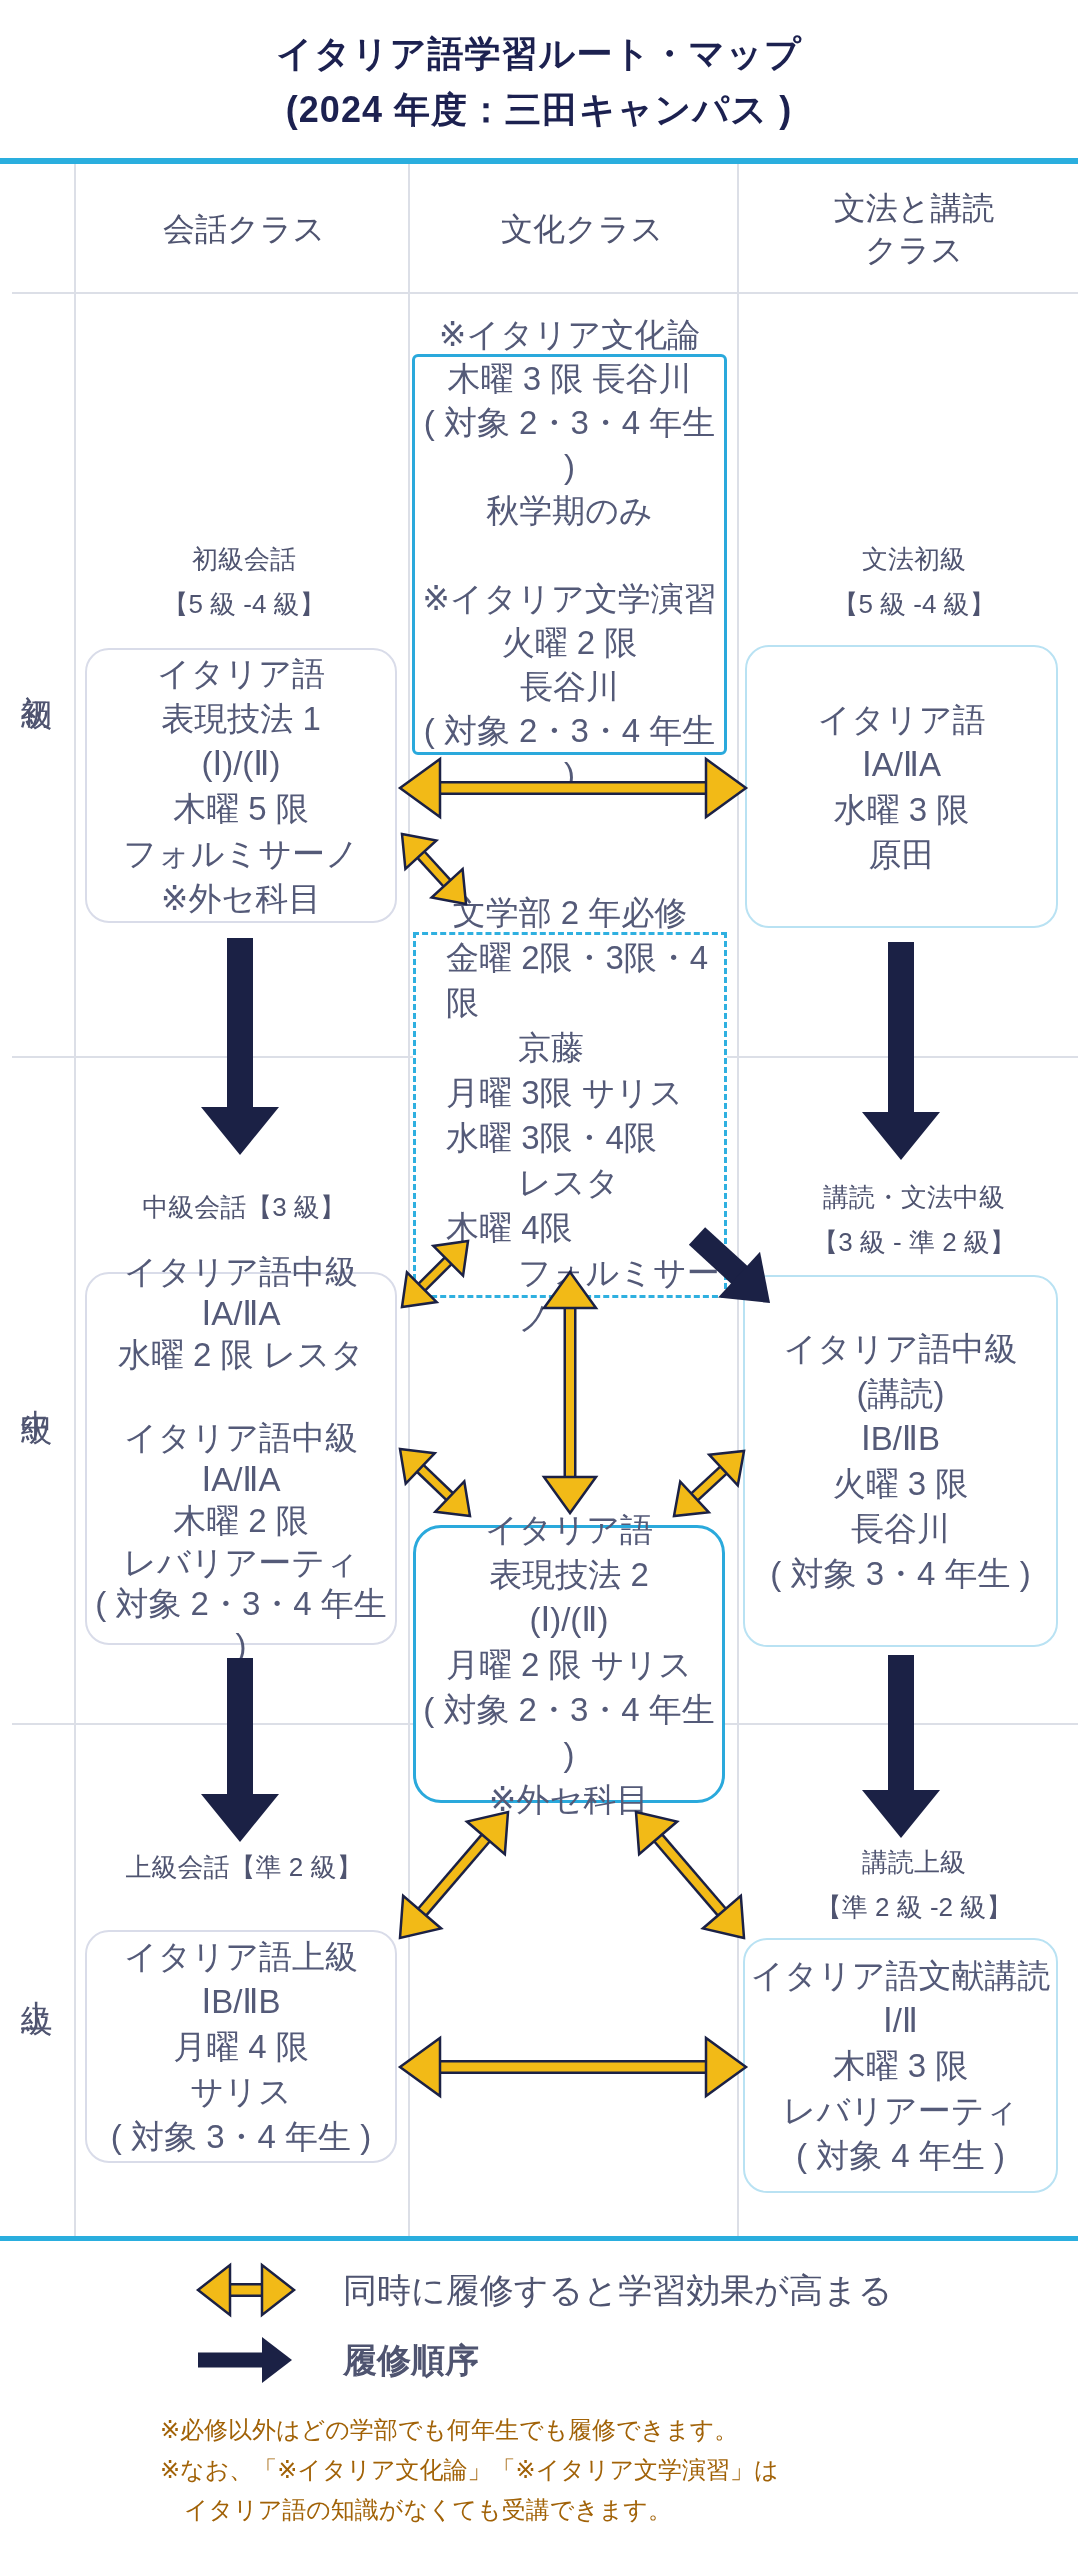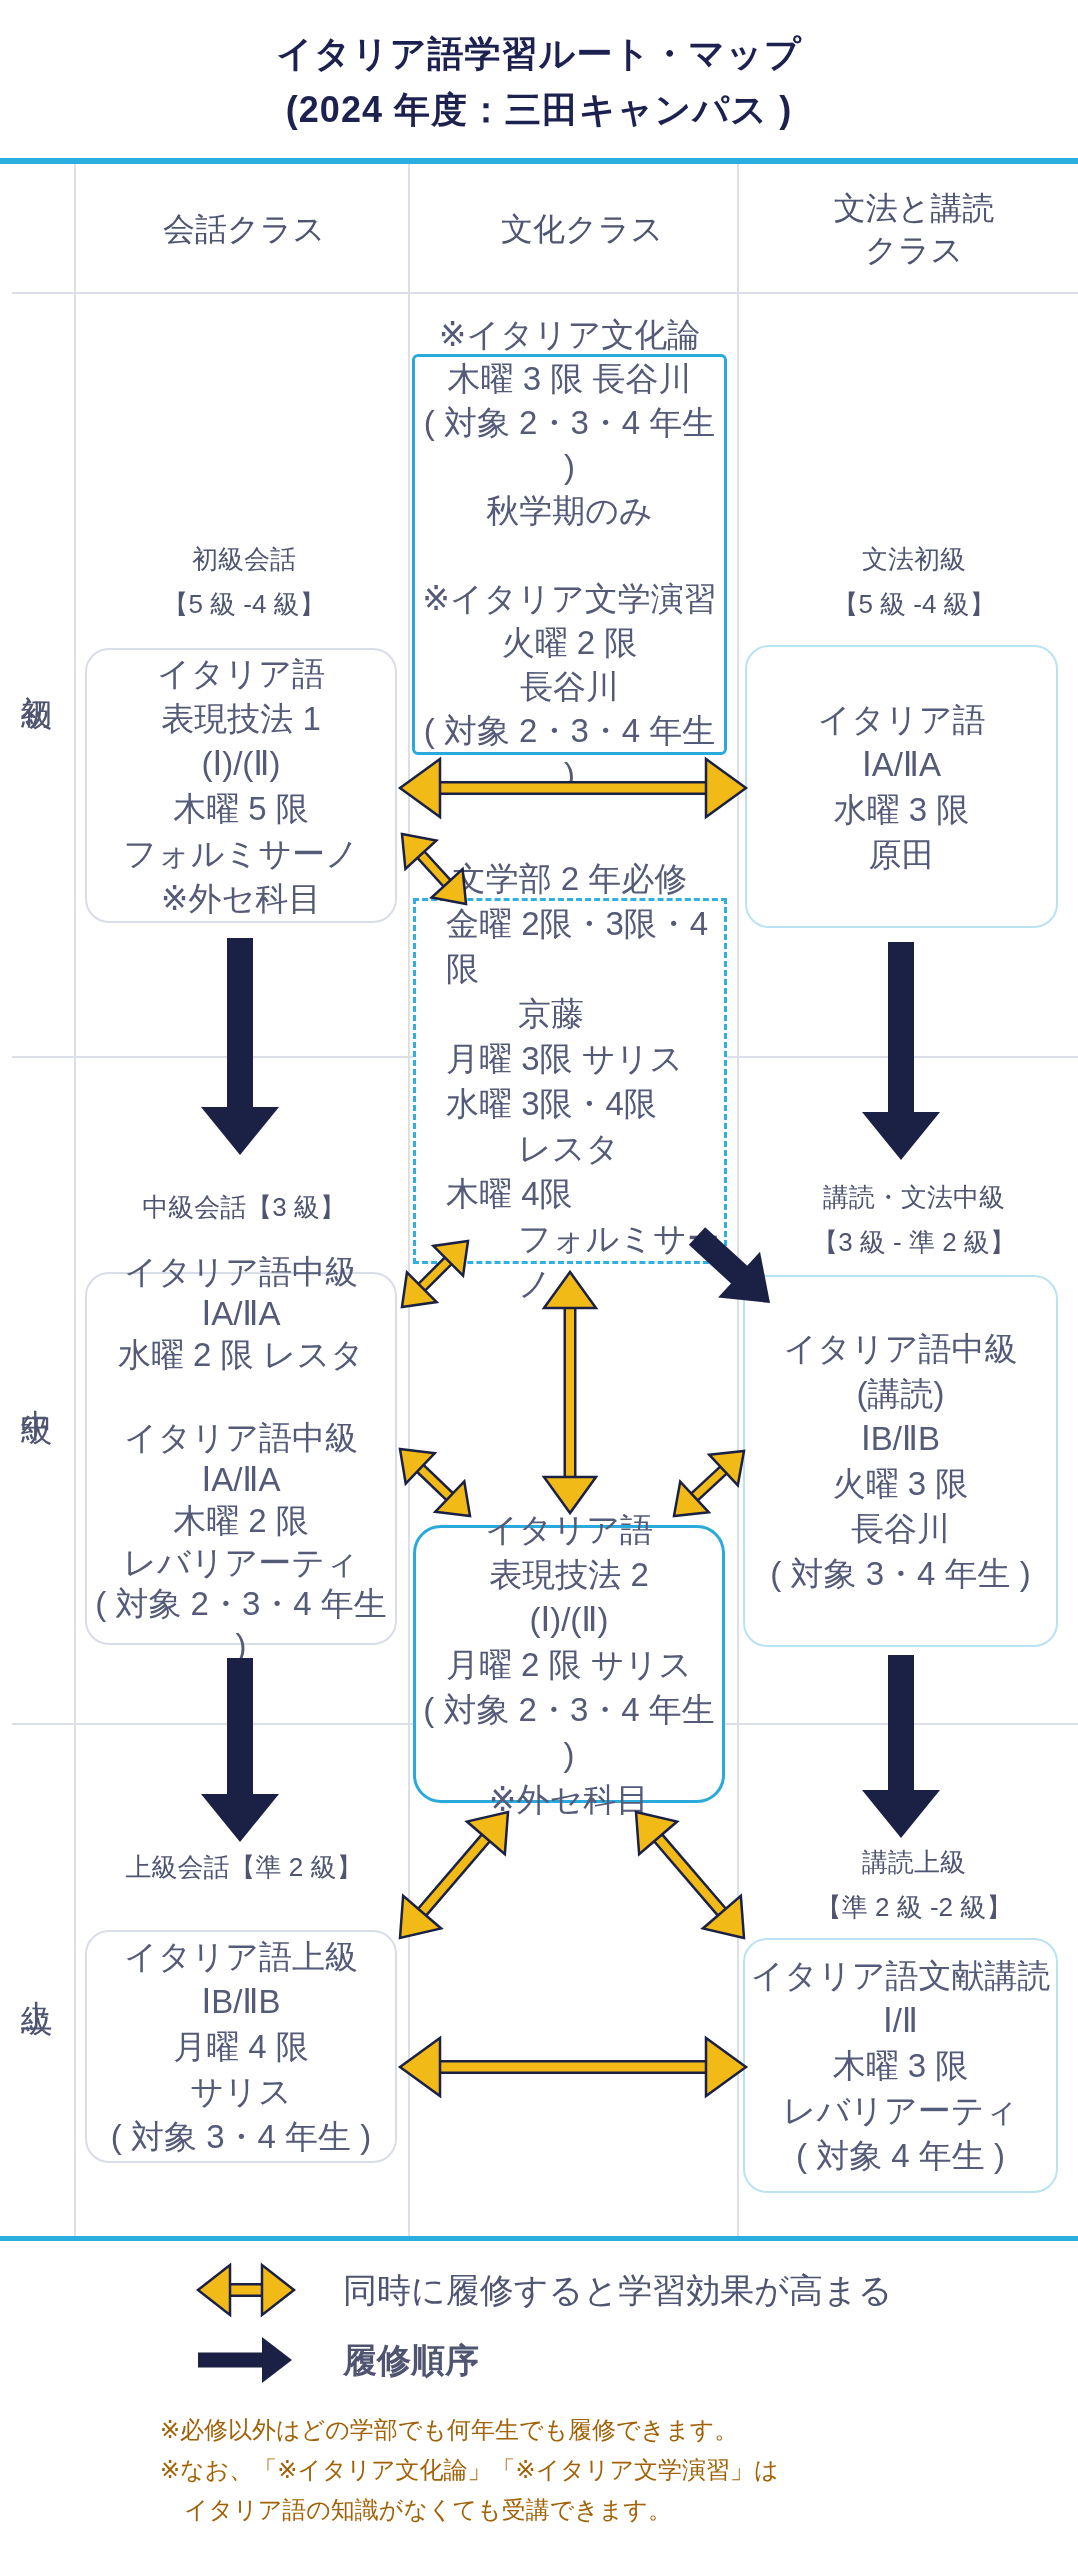--- a/index.html
+++ b/index.html
@@ -112,21 +112,21 @@
       <div class="ln">文法初級</div>
       <div class="ln">【5 級 -4 級】</div>
     </div>
   <div class="box lightcyan" style="left:745px;top:645px;width:313px;height:283px;">
       <div class="ln">イタリア語</div>
       <div class="ln">ⅠA/ⅡA</div>
       <div class="ln">水曜 3 限</div>
       <div class="ln">原田</div>
     </div>
 
-  <div class="box cyandashed" style="left:413px;top:898px;width:314px;height:366px;">
+  <div class="box cyandashed" style="left:413px;top:932px;width:314px;height:366px;">
       <div class="ln">文学部 2 年必修</div>
       <div class="ln">金曜 2限・3限・4限</div>
       <div class="ln">京藤</div>
       <div class="ln">月曜 3限  サリス</div>
       <div class="ln">水曜 3限・4限</div>
       <div class="ln">レスタ</div>
       <div class="ln">木曜 4限</div>
       <div class="ln">フォルミサーノ</div>
     </div>
 

